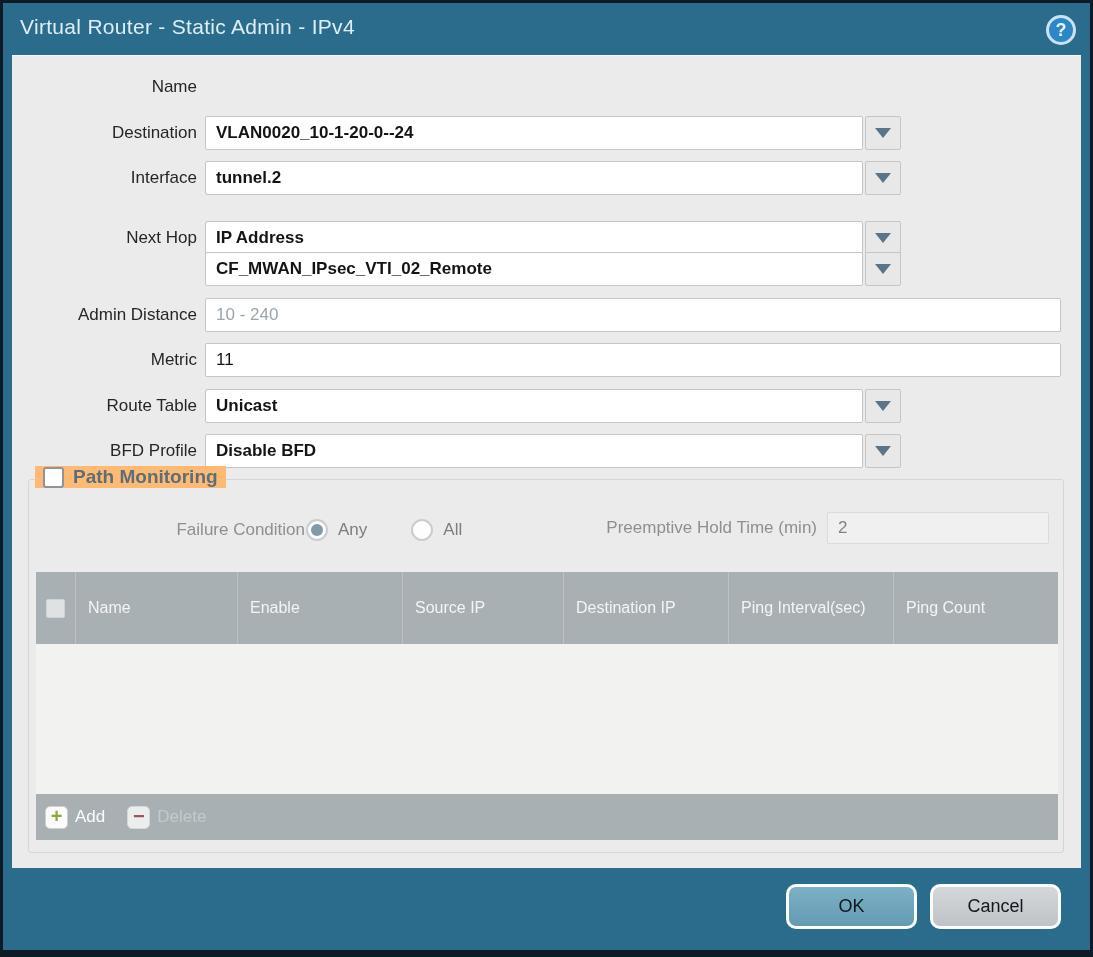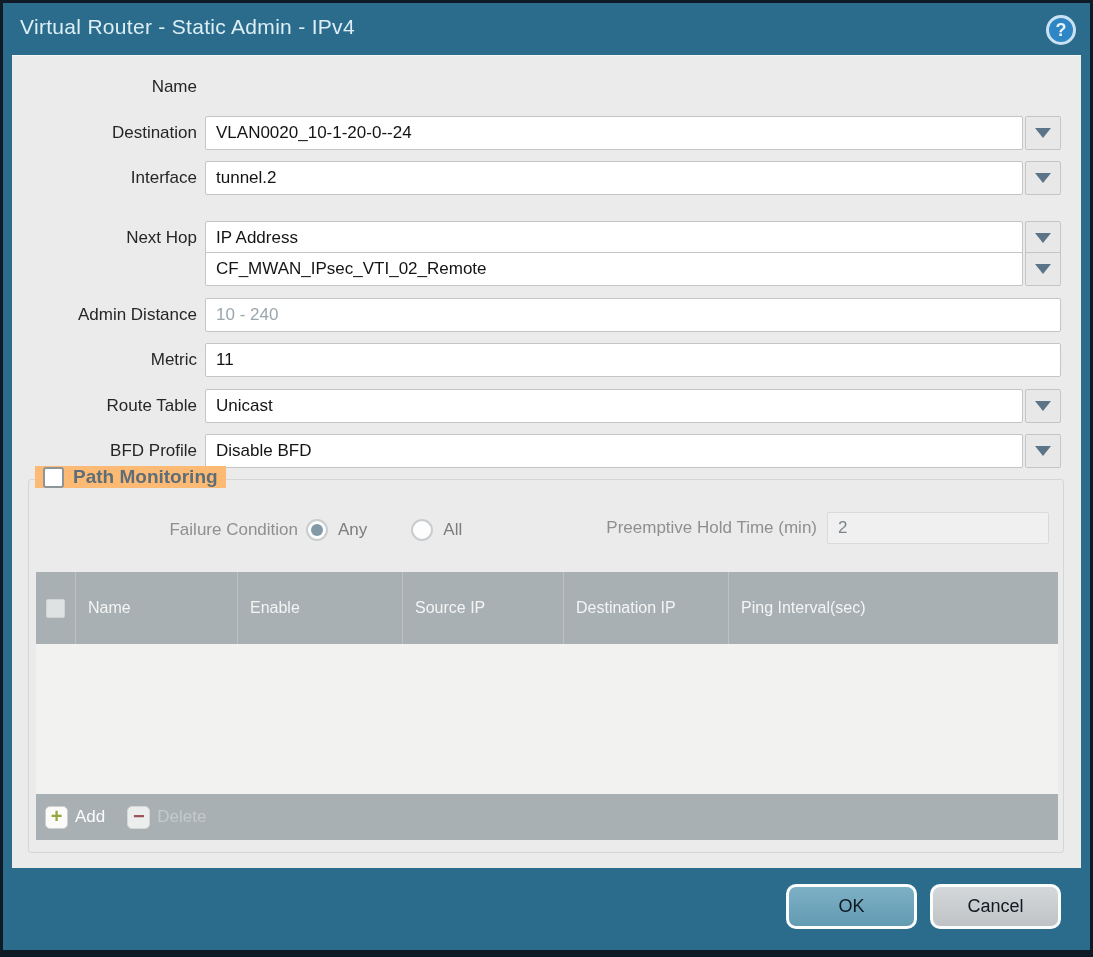--- a/index.html
+++ b/index.html
@@ -31,21 +31,21 @@
   .flabel {
     width:193px; text-align:right; padding-right:8px;
     font-size:17px; color:#262626; line-height:34px; white-space:nowrap;
   }
   .tinput {
     height:34px; border:1px solid #c5c5c5; background:#fff; border-radius:2px;
     padding:0 10px; font-size:17px; color:#141414;
     font-family:"Liberation Sans", sans-serif; outline:none;
   }
   .w-full { width:856px; }
-  .w-drop { width:818px; }
+  .w-drop { width:658px;font-weight:bold; }
   .tinput::placeholder { color:#9aa6ad; }
   .tinput:disabled { background:#f0f0f0; border-color:#dadada; color:#7c8489; }
   .dropbtn {
     width:36px; height:34px; margin-left:2px;
     background:#e8e8e8; border:1px solid #c5c5c5; border-radius:2px;
     display:flex; align-items:center; justify-content:center; cursor:pointer;
   }
   .dropbtn .arrow {
     width:0; height:0;
     border-left:8px solid transparent; border-right:8px solid transparent;
@@ -59,21 +59,21 @@
   .pm-legend {
     position:absolute; left:6px; top:-14px; background:#fdba74;
     padding:0 8px; display:flex; align-items:center; gap:9px;
   }
   .pm-checkbox {
     width:21px; height:21px; background:#fff; border:2px solid #8d959c;
     border-radius:3px; cursor:pointer;
   }
   .pm-title { font-size:19px; font-weight:bold; color:#5d6e78; white-space:nowrap; }
   .fc-row { position:absolute; left:0; top:32px; height:36px; display:flex; align-items:center; }
-  .fc-label { width:277px; text-align:right; padding-right:8px; font-size:17px; color:#8f8f8f; white-space:nowrap; }
+  .fc-label { width:277px; text-align:right; padding-right:1px; font-size:17px; color:#8f8f8f; white-space:nowrap; }
   .radio {
     width:22px; height:22px; border-radius:50%; background:#fdfdfd;
     border:2px solid #c9cdcf; display:flex; align-items:center; justify-content:center; cursor:pointer;
   }
   .radio .dot { width:12px; height:12px; border-radius:50%; background:#8299a8; display:none; }
   .radio.checked .dot { display:block; }
   .radio-label { font-size:17px; color:#7d7d7d; margin-left:10px; }
   .radio-group { display:flex; align-items:center; margin-right:44px; }
   .preempt { position:absolute; top:32px; right:14px; display:flex; align-items:center; }
   .preempt-label { font-size:17px; color:#8f8f8f; padding-right:10px; white-space:nowrap; }
@@ -218,20 +218,21 @@
       <div class="pm-table">
         <div class="thead">
           <div class="th th-check">
             <div class="cb"></div>
           </div>
           <div class="th c1">Name</div>
           <div class="th c2">Enable</div>
           <div class="th c3">Source IP</div>
           <div class="th c4">Destination IP</div>
           <div class="th c5">Ping Interval(sec)</div>
+          <div class="th c6">Ping Count</div>
         </div>
         <div class="tbody"></div>
         <div class="tfoot">
           <button class="tbtn">
             <span class="icon-sq">
                 <span class="plus-glyph">+</span>
               </span>
             <span class="tbtn-label">Add</span>
           </button>
           <button class="tbtn disabled">

